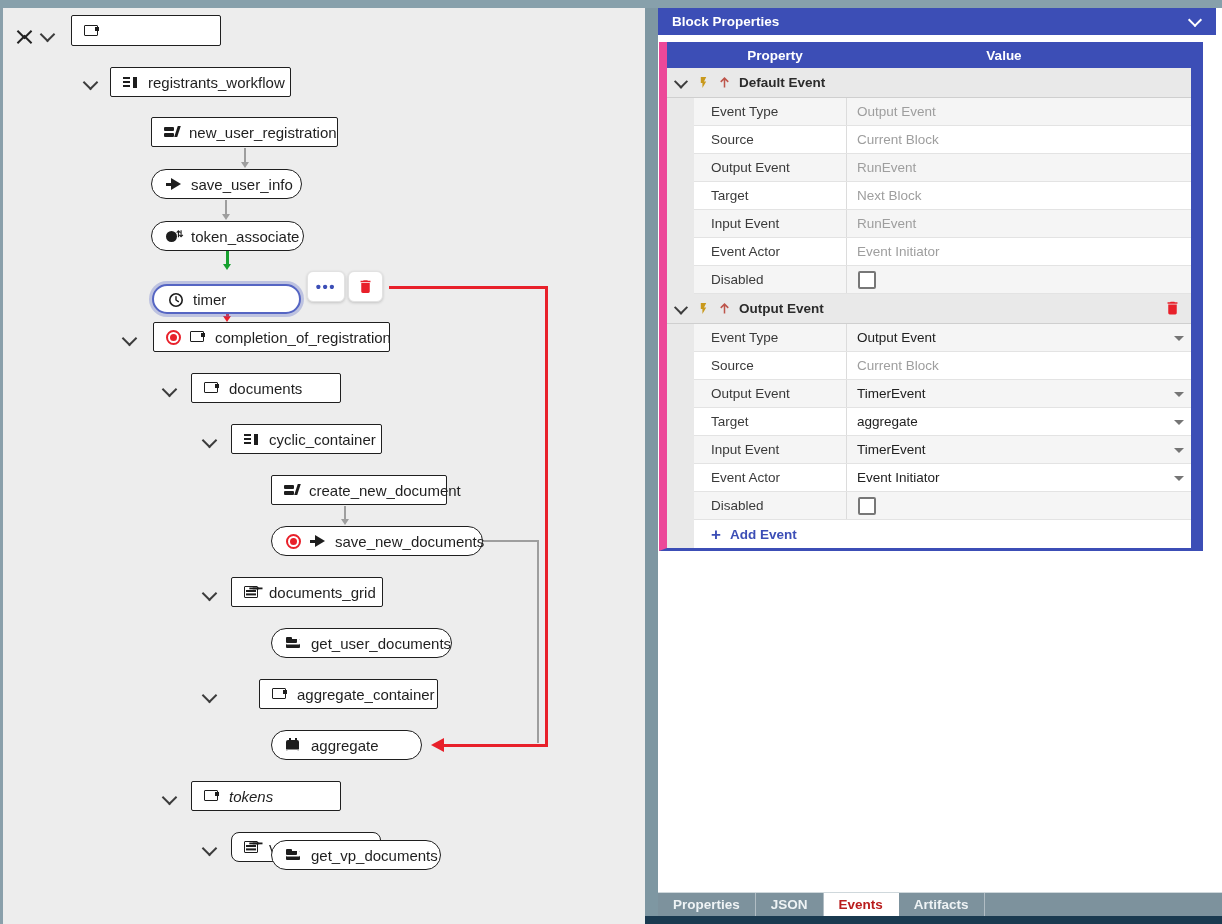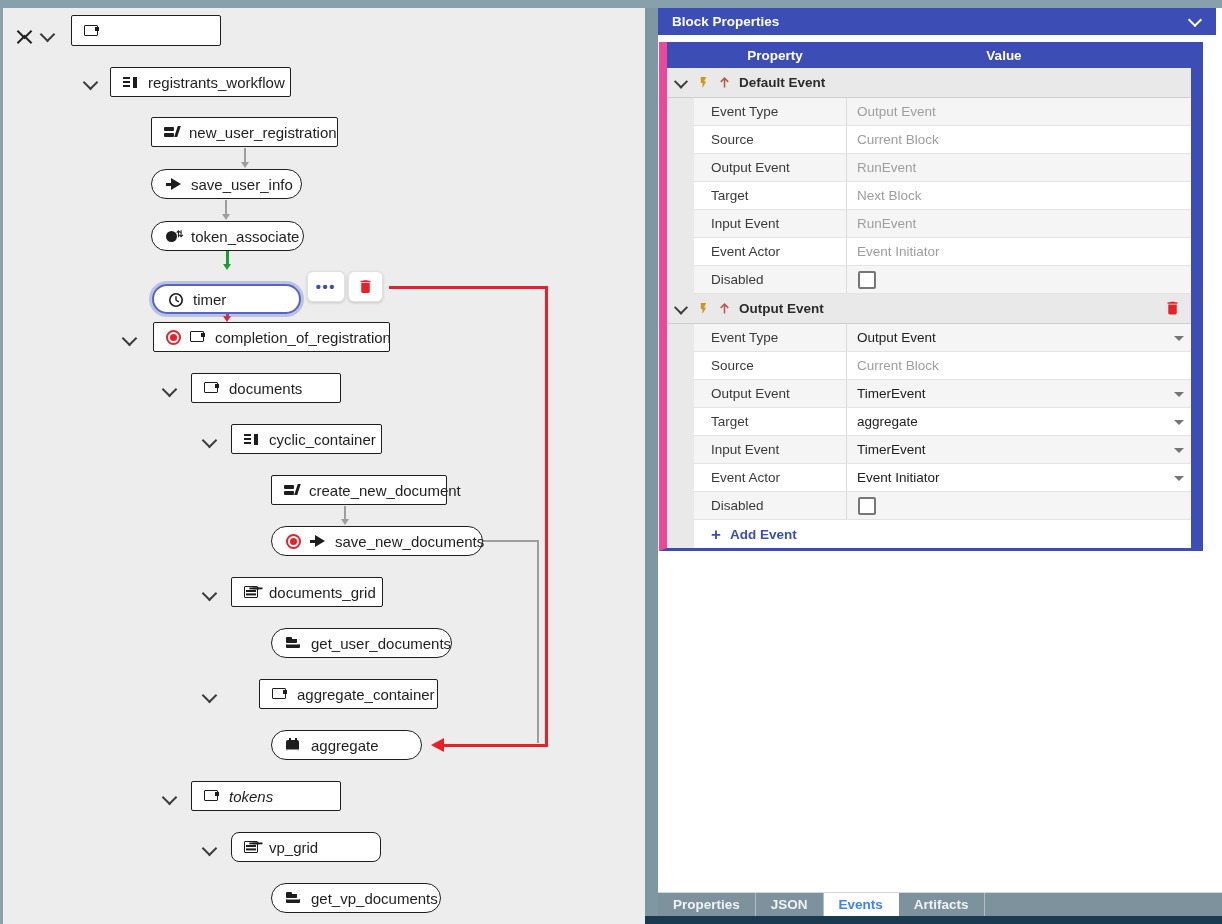--- a/index.html
+++ b/index.html
@@ -90,21 +90,21 @@
   .prow .pval.ph{color:#9e9e9e;}
   .caret{position:absolute;right:7px;top:12px;width:0;height:0;border-left:5px solid transparent;border-right:5px solid transparent;border-top:5px solid #757575;}
   .checkbox{width:14px;height:14px;border:2px solid #777;border-radius:2px;background:#fff;margin-left:1px;cursor:pointer;}
   .add-row{display:flex;align-items:center;height:28px;margin-left:27px;background:#fff;color:#3c4eb6;font-size:13.5px;font-weight:bold;gap:9px;padding-left:17px;cursor:pointer;}
   .plus{font-size:17px;font-weight:bold;line-height:1;}
   .plus::before{content:"+";}
 
   
   .tabbar{position:absolute;left:658px;bottom:8px;right:0;height:24px;background:#7d929d;display:flex;border-top:1px solid #cfd8dc;box-sizing:border-box;}
   .tab{display:flex;align-items:center;padding:0 15px;font-size:13.5px;font-weight:bold;color:#eef3f5;border-right:1px solid rgba(255,255,255,.4);cursor:pointer;}
-  .tab.active{background:#fff;color:#3b82f6;}
+  .tab.active{background:#fff;color:#b91c1c;}
   .darkbar{position:absolute;left:645px;bottom:0;right:0;height:8px;background:#1a3a50;}
 </style>
 </head>
 <body>
 
 <div class="screen">
   <div class="frame-top"></div>
   <div class="frame-left"></div>
 
   <div class="canvas">
@@ -245,21 +245,21 @@
       <span class="ic ic-frame"></span>
       <span>tokens</span>
     </div>
 
     <div class="tchev" style="left:201px;top:835px;"></div>
     <div class="node rect" style="left:228px;top:824px;width:150px;border-radius:8px;">
       <span class="ic ic-grid"></span>
       <span>vp_grid</span>
     </div>
 
-    <div class="node pill" style="left:268px;top:875px;width:170px;">
+    <div class="node pill" style="left:268px;top:832px;width:170px;">
       <span class="ic ic-folder"></span>
       <span>get_vp_documents</span>
     </div>
   </div>
 
   <div class="divider"></div>
 
   <div class="panel">
     <div class="panel-header">
       <span>Block Properties</span>

